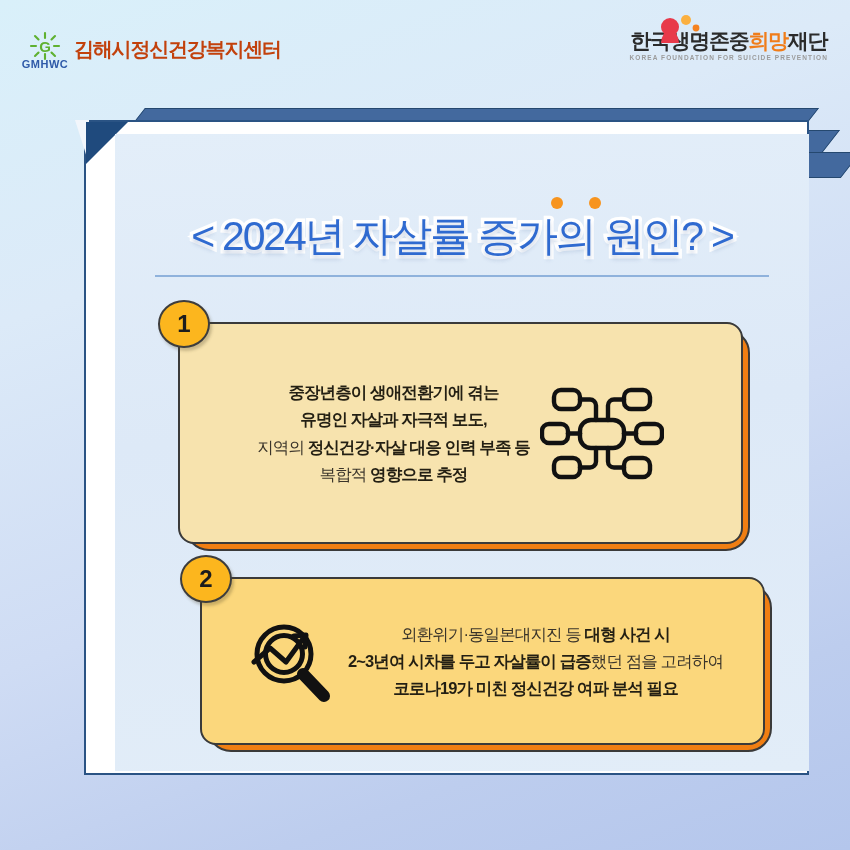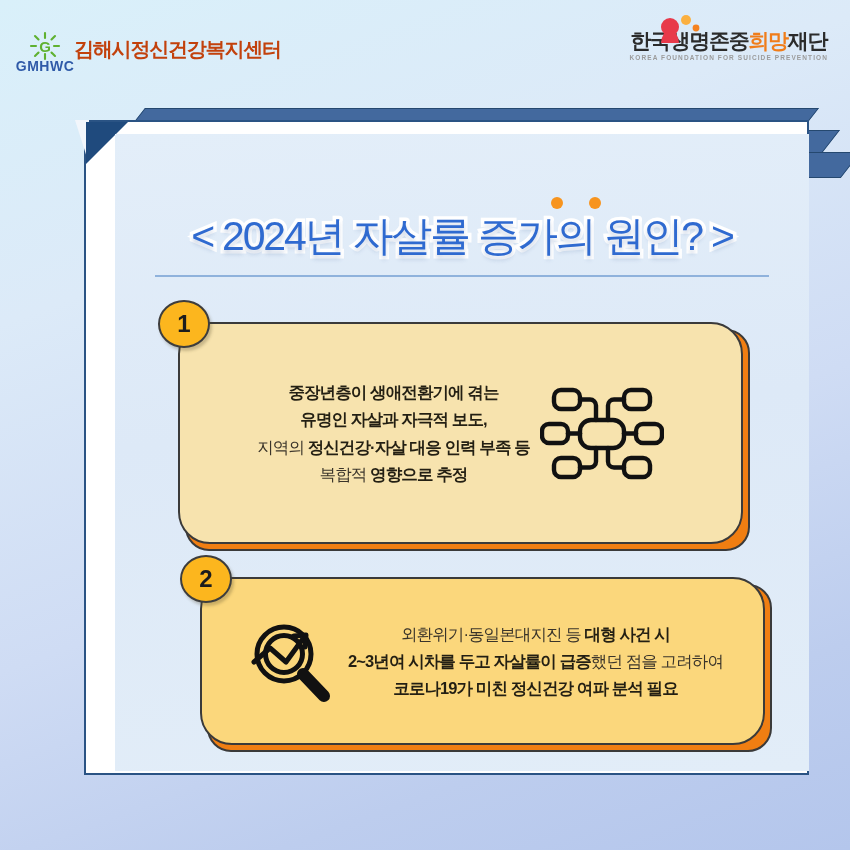--- a/index.html
+++ b/index.html
@@ -9,21 +9,21 @@
     background:linear-gradient(160deg,#d9f0fa 0%,#dceaf8 28%,#cfdcf4 58%,#bdcdee 82%,#b4c6ec 100%);
     position:relative;
   }
 
   
   .header{position:absolute;top:0;left:0;width:850px;height:100px;}
 
   .logo-left{position:absolute;left:22px;top:30px;display:flex;align-items:center;gap:6px;}
   .sun-wrap{position:relative;width:46px;height:46px;display:flex;flex-direction:column;align-items:center;justify-content:flex-start;}
   .sun-svg{display:block;}
-  .gmhwc{font-size:14px;font-weight:bold;color:#2f5aa8;letter-spacing:.5px;margin-top:-4px;}
+  .gmhwc{font-size:11px;font-weight:bold;color:#2f5aa8;letter-spacing:.5px;margin-top:-4px;}
   .ctr-name{font-size:20px;font-weight:bold;color:#c2410c;letter-spacing:-1.2px;margin-top:-8px;text-align:right;}
 
   .logo-right{position:absolute;right:22px;top:30px;text-align:center;}
   .kfsp-ko{font-size:21px;font-weight:bold;color:#2b2b2b;letter-spacing:-1.3px;line-height:1;}
   .kfsp-ko .hl{color:#f07d1a;}
   .kfsp-en{font-size:6.5px;color:#9b9b9b;letter-spacing:1.1px;margin-top:3px;font-weight:bold;}
   .kfsp-mark{position:absolute;right:126px;top:-16px;}
 
   
   .stack{position:absolute;left:55px;top:108px;width:758px;height:668px;}
@@ -55,21 +55,21 @@
     text-shadow:0 4px 4px rgba(90,120,170,.32);
     display:inline-block;white-space:nowrap;
   }
   .divider{position:absolute;left:40px;top:141px;width:614px;height:2px;background:#8fb2dc;}
 
   
   .card-wrap{position:absolute;}
   .card-shadow{position:absolute;left:7px;top:7px;width:100%;height:100%;
       background:#f07e12;border:2px solid #3a3a3a;border-radius:24px;box-sizing:border-box;}
   .card{position:absolute;left:0;top:0;width:100%;height:100%;
-      border:2px solid #3a3a3a;border-radius:32px;box-sizing:border-box;
+      border:2px solid #3a3a3a;border-radius:16px;box-sizing:border-box;
       display:flex;align-items:center;justify-content:center;}
   .card-1{background:#f7e3ae;}
   .card-2{background:#fbd77c;}
 
   .badge{position:absolute;left:-20px;top:-22px;width:48px;height:44px;border-radius:50%;
       background:#fcb61e;border:2.5px solid #3d3d3d;z-index:5;
       display:flex;align-items:center;justify-content:center;
       font-size:24px;font-weight:bold;color:#1d1d1d;
       box-shadow:2px 3px 3px rgba(80,70,40,.28);}
 

